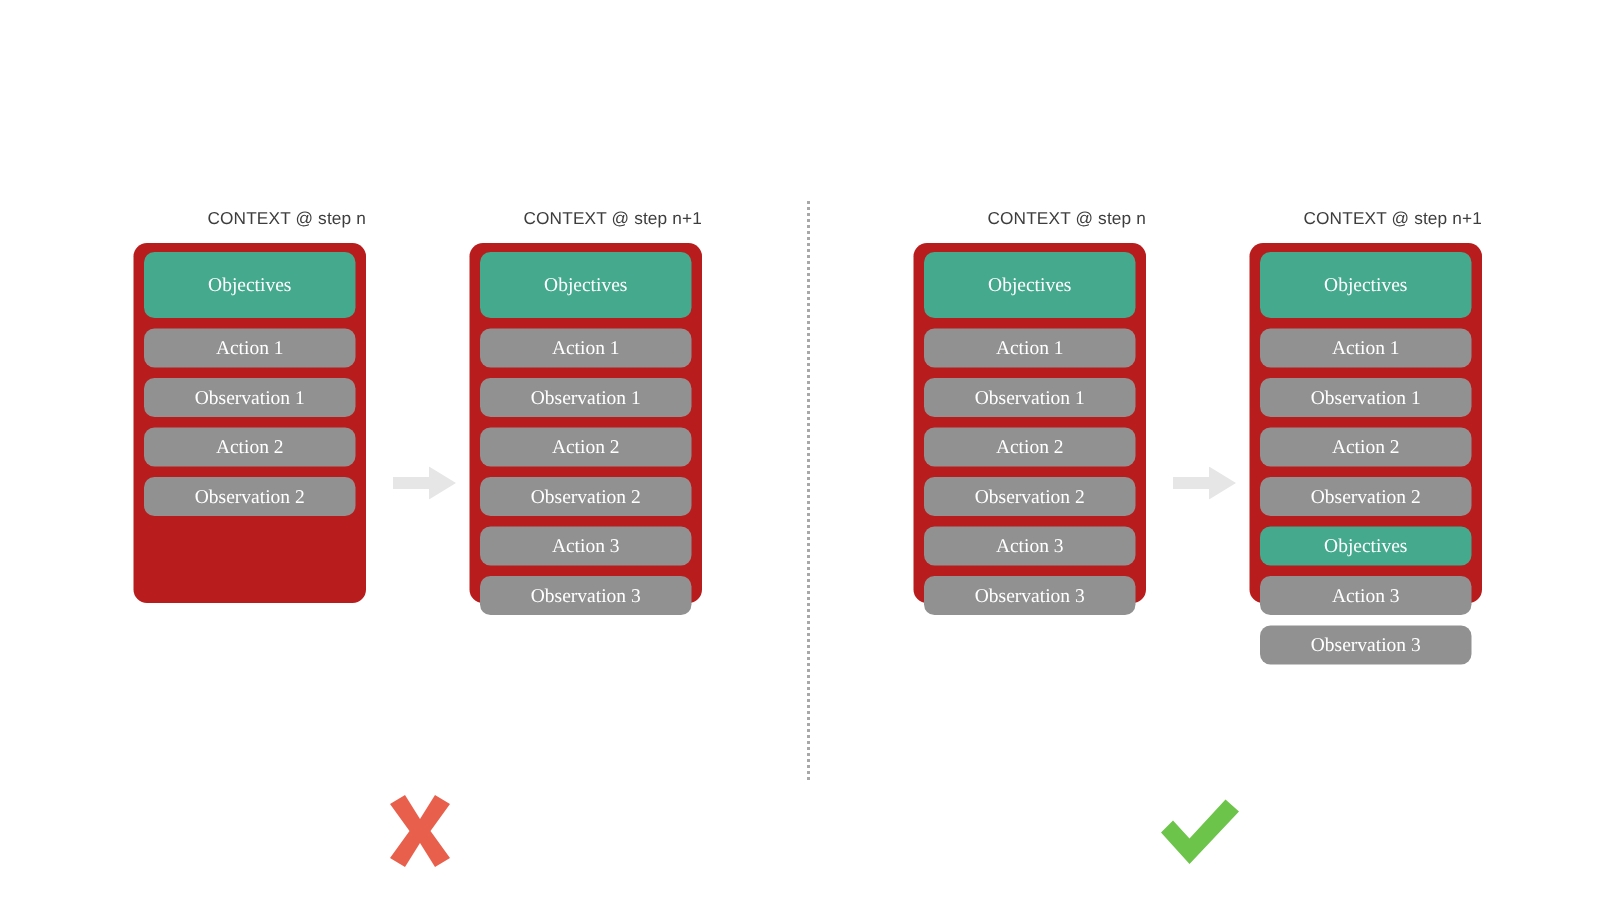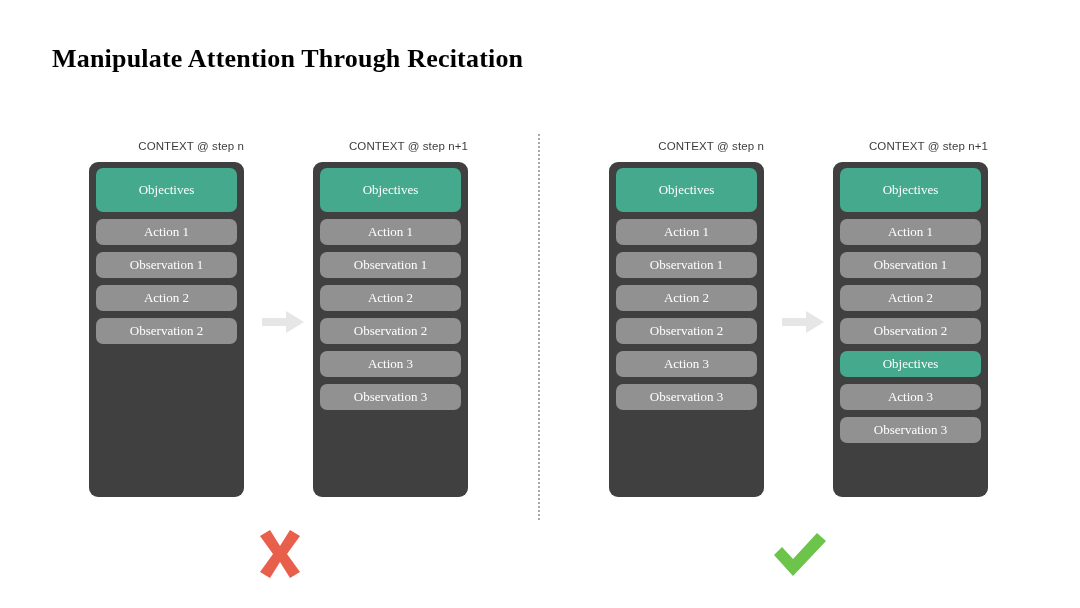--- a/index.html
+++ b/index.html
@@ -72,22 +72,22 @@
     text-align: right;
     letter-spacing: 0.1px;
     height: 16px;
     line-height: 16px;
     white-space: nowrap;
   }
 
   .panel {
     margin-top: 8px;
     width: 155px;
-    height: 335px;
-    background: #404040;
+    height: 240px;
+    background: #b91c1c;
     border-radius: 9px;
     padding: 6px 7px 6px 7px;
     box-sizing: border-box;
   }
 
   .pill {
     width: 100%;
     box-sizing: border-box;
     border-radius: 7px;
     color: #ffffff;
@@ -131,21 +131,20 @@
     height: 52px;
     left: 250px;
   }
   .verdict svg { display: block; }
 </style>
 </head>
 <body>
 
 <div id="slide">
 
-  <div class="slide-title">Manipulate Attention Through Recitation</div>
 
   <div class="divider"></div>
 
   <div class="half left">
 
     <div class="column col-a">
       <div class="col-header">CONTEXT @ step n</div>
       <div class="panel">
           <div class="pill teal">Objectives</div>
           <div class="pill gray">Action 1</div>

